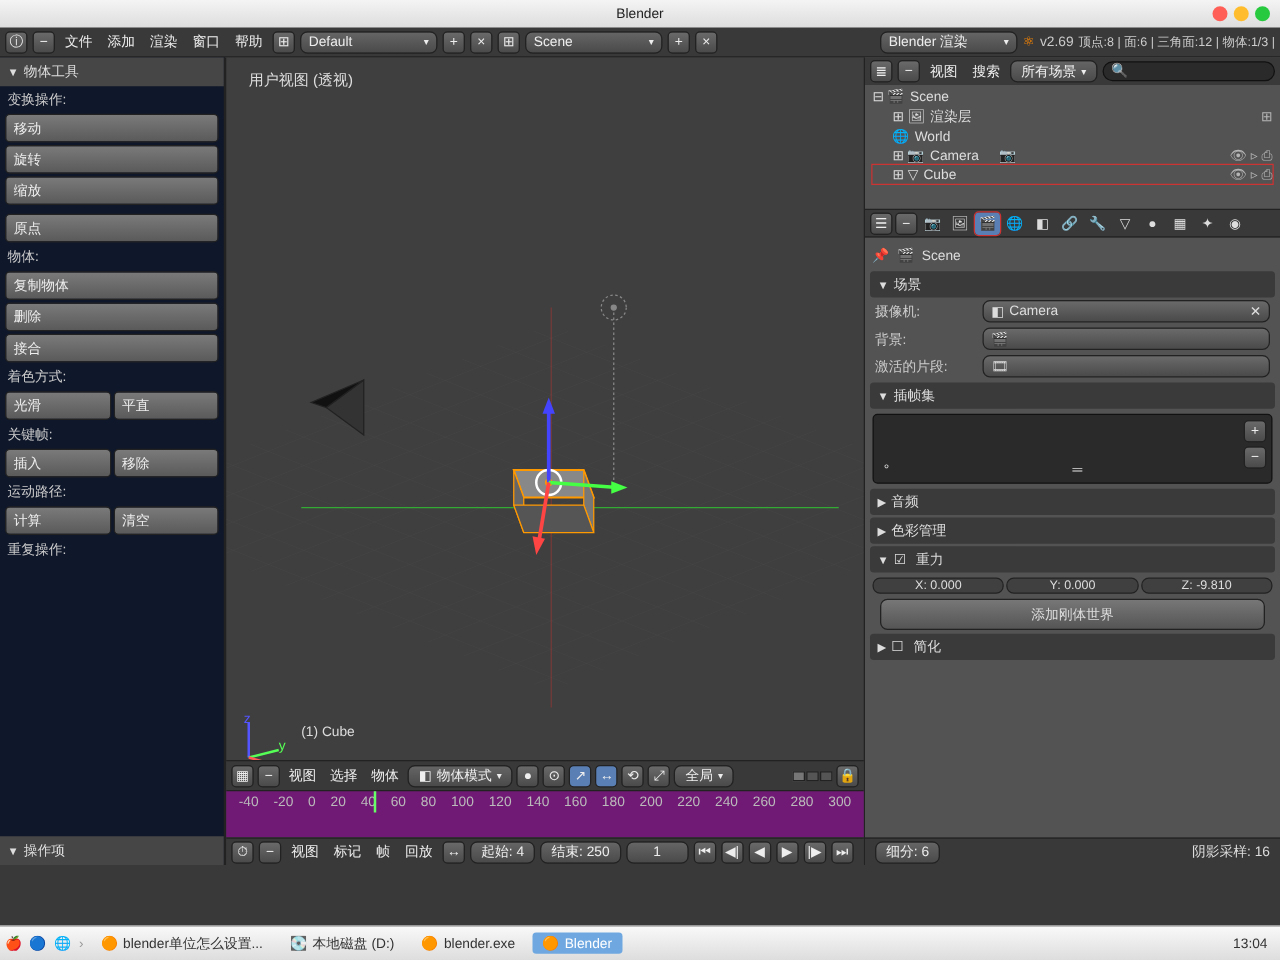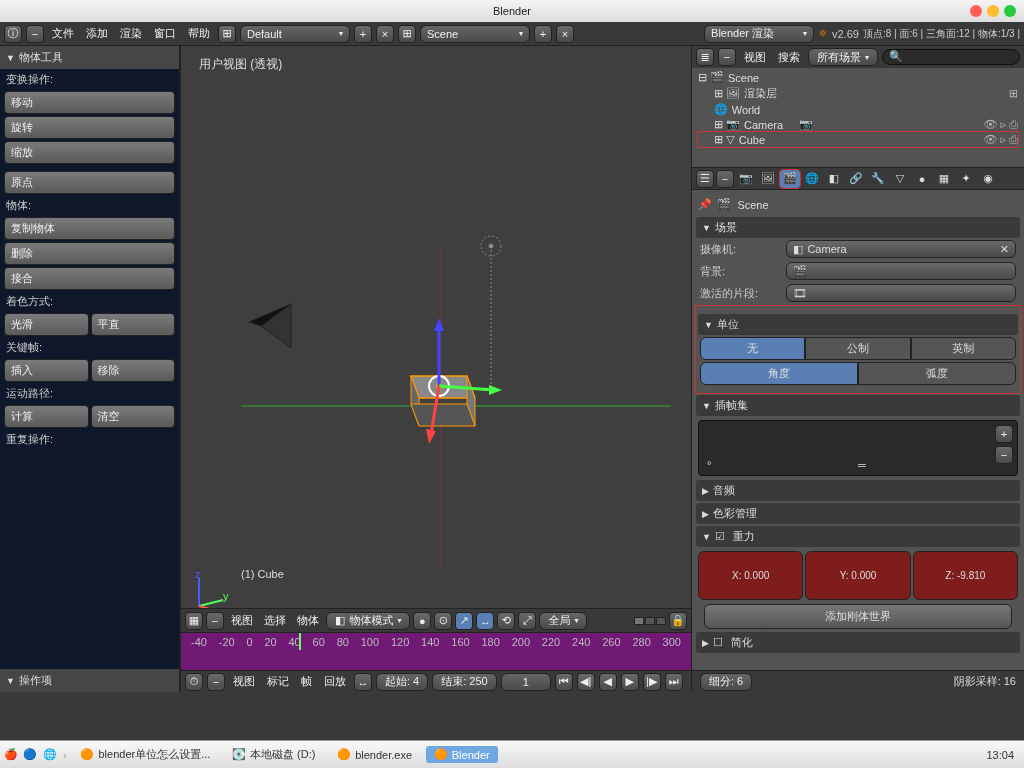--- a/index.html
+++ b/index.html
@@ -15,21 +15,21 @@
 .toolpanel{width:180px;background:#0f172a;border-right:1px solid #222;display:flex;flex-direction:column}
 .tp-head{background:#464646;padding:4px 6px;display:flex;align-items:center;gap:4px}
 .tp-head::before{content:"▼";font-size:9px}
 .tp-sub{padding:3px 6px;color:#ccc}
 .tp-btn{background:linear-gradient(#7a7a7a,#5a5a5a);border:1px solid #222;border-radius:4px;margin:1px 4px;padding:3px 6px;color:#eee;text-align:left}
 .tp-row{display:flex;gap:2px;margin:1px 4px}
 .tp-row .tp-btn{flex:1;margin:0}
 .viewport{flex:1;background:#3f3f3f;position:relative;border-left:1px solid #222;border-right:1px solid #222}
 .vp-label{position:absolute;top:10px;left:18px;color:#ddd;font-size:12px}
 .vp-bottom{position:absolute;bottom:80px;left:12px;width:40px;height:40px}
-.vp-objname{position:absolute;bottom:112px;left:60px;color:#ddd}
+.vp-objname{position:absolute;bottom:100px;left:60px;color:#ddd}
 .vp-toolbar{position:absolute;bottom:60px;left:0;right:0;height:24px;background:#393939;border-top:1px solid #222;display:flex;align-items:center;padding:0 4px;gap:3px}
 .timeline{position:absolute;bottom:22px;left:0;right:0;height:38px;background:#701a75;border-top:1px solid #222}
 .ruler{height:18px;display:flex;justify-content:space-between;padding:0 10px;color:#bbb;font-size:9px;align-items:center}
 .playhead{position:absolute;left:118px;top:0;bottom:20px;width:2px;background:#6f6}
 .tl-toolbar{position:absolute;bottom:0;left:0;right:0;height:22px;background:#393939;border-top:1px solid #222;display:flex;align-items:center;padding:0 4px;gap:4px}
 .right{width:332px;background:#535353;display:flex;flex-direction:column}
 .outliner{height:122px;border-bottom:1px solid #222}
 .out-hdr{height:22px;background:#393939;display:flex;align-items:center;gap:4px;padding:0 4px}
 .out-search{flex:1;background:#2a2a2a;border:1px solid #111;border-radius:8px;height:16px;padding:0 6px;color:#999}
 .out-tree{padding:2px 6px}
@@ -49,21 +49,21 @@
 .pfield{flex:1;background:linear-gradient(#6a6a6a,#4a4a4a);border:1px solid #222;border-radius:6px;height:18px;display:flex;align-items:center;padding:0 6px;gap:4px}
 .units{outline:1px solid #c33;padding:6px 2px;margin-top:2px}
 .segrow{display:flex;gap:0;margin:2px}
 .segrow .seg{flex:1;text-align:center;padding:3px 0;border:1px solid #222;background:#555}
 .segrow .seg:first-child{border-radius:6px 0 0 6px}
 .segrow .seg:last-child{border-radius:0 6px 6px 0}
 .seg.active{background:#5a7fb5}
 .keying{background:#2a2a2a;border:1px solid #111;border-radius:4px;height:56px;margin:4px 2px;position:relative}
 .keying .pm{position:absolute;right:4px;display:flex;flex-direction:column;gap:3px;top:4px}
 .gravrow{display:flex;gap:2px;margin:4px 2px}
-.gravrow .numf{flex:1;background:#7f1d1d;border:1px solid #222;border-radius:6px;text-align:center;padding:18px 0;font-size:10px}
+.gravrow .numf{flex:1;background:#404040;border:1px solid #222;border-radius:6px;text-align:center;padding:0 0;font-size:10px}
 .bigbtn{background:linear-gradient(#777,#555);border:1px solid #222;border-radius:6px;margin:3px 8px;padding:4px 0;text-align:center}
 .taskbar{position:absolute;bottom:0;left:0;right:0;height:28px;background:linear-gradient(#f9f9f9,#ddd);display:flex;align-items:center;padding:0 4px;gap:6px;color:#333;border-top:1px solid #999}
 .taskbar .titem{display:flex;align-items:center;gap:4px;padding:2px 8px;border-radius:3px}
 .taskbar .titem.active{background:#6fa8e0;color:#fff}
 .taskbar .time{margin-left:auto;padding-right:6px}
 .menu-txt{padding:0 4px;color:#eee;cursor:default}
 .tri{font-size:8px}
 </style>
 </head>
 <body>
@@ -339,34 +339,20 @@
         </div>
       <div class="prow">
           <span class="plabel">背景:</span>
           <span class="pfield">🎬</span>
         </div>
       <div class="prow">
           <span class="plabel">激活的片段:</span>
           <span class="pfield">🎞</span>
         </div>
 
-      <div class="units">
-        <div class="panel-h">
-            <span>单位</span>
-          </div>
-        <div class="segrow">
-          <div class="seg active">无</div>
-          <div class="seg">公制</div>
-          <div class="seg">英制</div>
-        </div>
-        <div class="segrow">
-          <div class="seg active">角度</div>
-          <div class="seg">弧度</div>
-        </div>
-      </div>
 
       <div class="panel-h">
           <span>插帧集</span>
         </div>
       <div class="keying">
         <div class="pm">
             <span class="sqbtn">+</span>
             <span class="sqbtn">−</span>
           </div>
         <div style="position:absolute;bottom:4px;left:8px">°</div>

